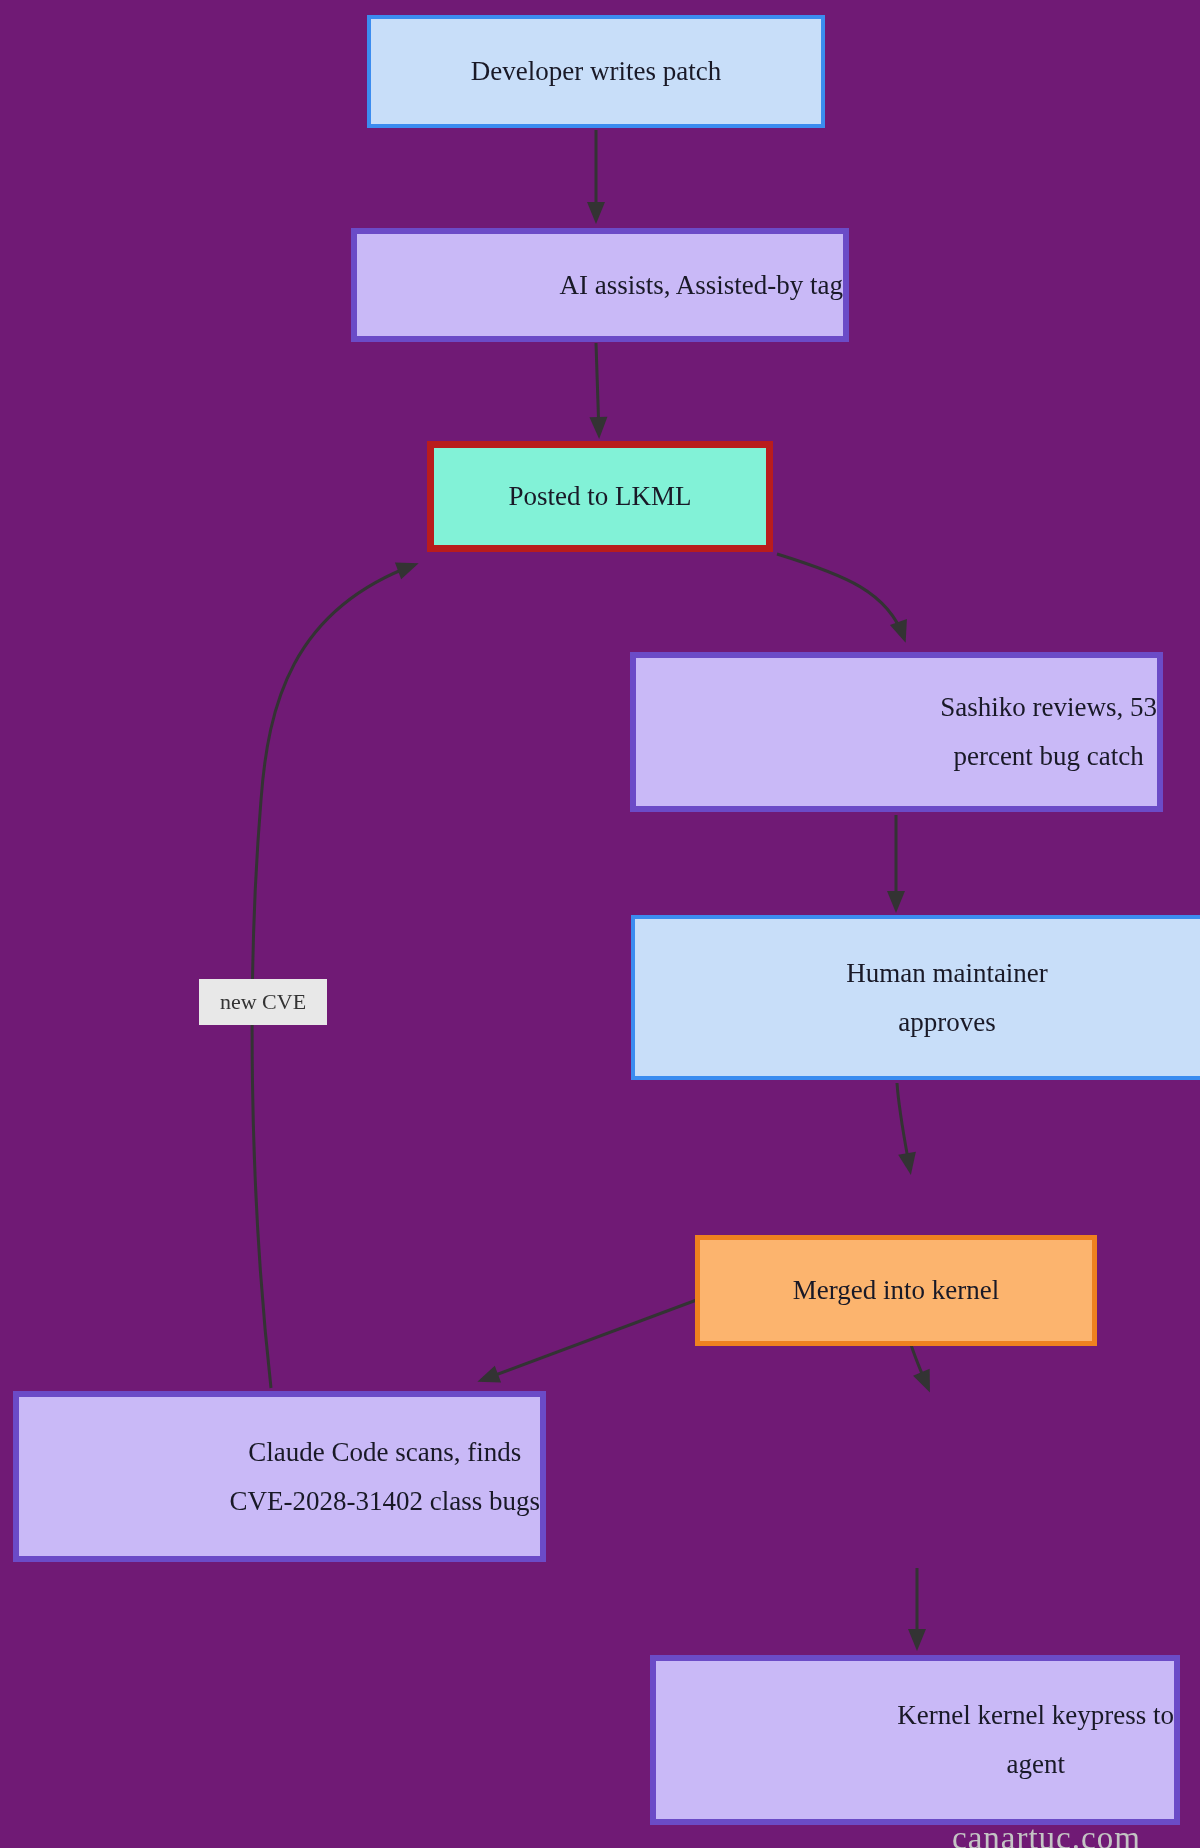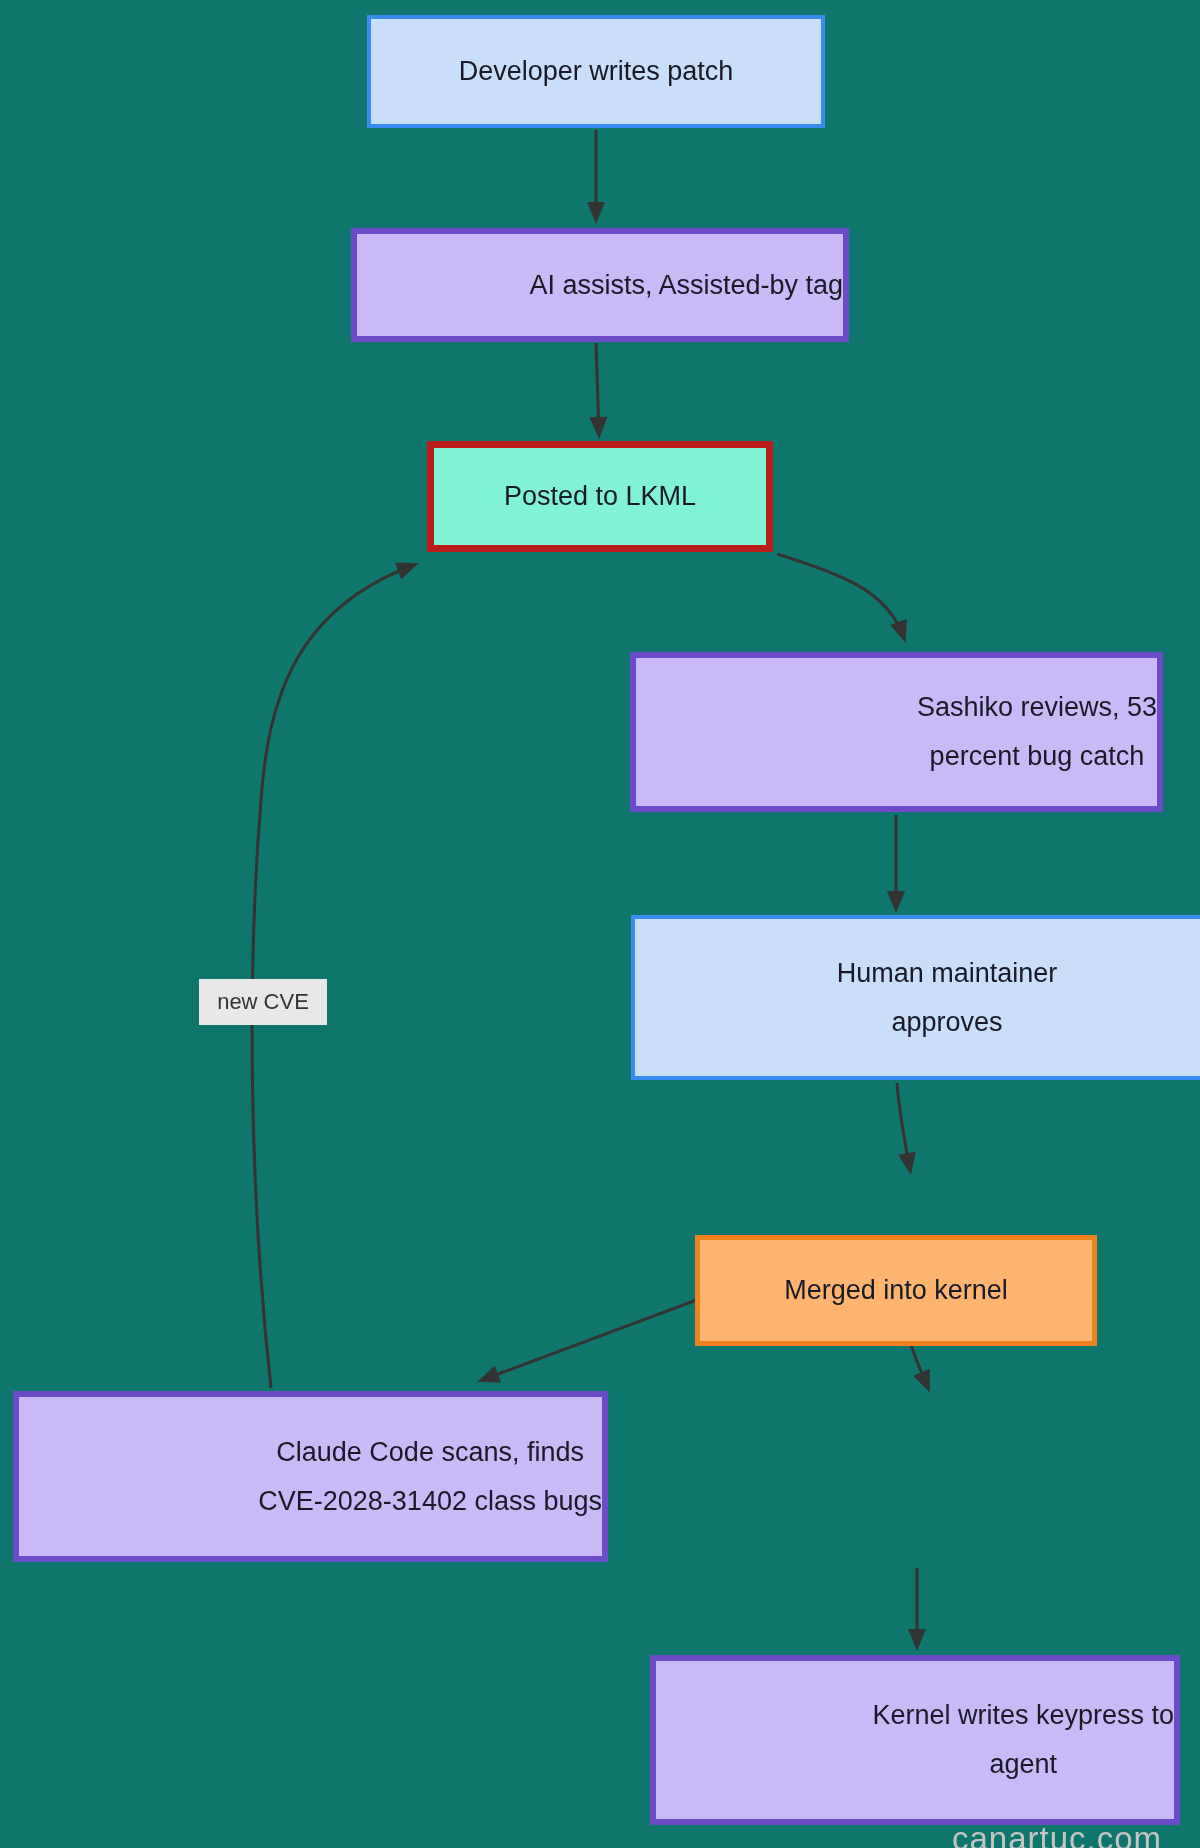--- a/index.html
+++ b/index.html
@@ -1,21 +1,21 @@
 <!DOCTYPE html>
 <html><head>
 <meta charset="utf-8">
 <style>
   html,body{margin:0;padding:0;background:#ffffff;}
   .canvas{
     position:relative;
     width:1200px;
     height:1848px;
-    background:#0f766e;
-    font-family:Liberation Sans, sans-serif;
+    background:#701a75;
+    font-family:Liberation Serif, serif;
     overflow:hidden;
   }
   svg.edges{
     position:absolute;
     left:0;top:0;width:1200px;height:1848px;
     pointer-events:none;
   }
   svg.edges path.edge{
     fill:none;
     stroke:#333333;
@@ -106,31 +106,31 @@
       <span class="ln">approves</span>
     </div>
   </div>
 
   <div class="node orange" style="left:695px;top:1235px;width:402px;height:111px">
     <div class="label">
       <span class="ln">Merged into kernel</span>
     </div>
   </div>
 
-  <div class="node purple" style="left:13px;top:1391px;width:595px;height:171px">
+  <div class="node purple" style="left:13px;top:1391px;width:533px;height:171px">
     <div class="label">
       <span class="ln">Claude Code scans, finds</span>
       <span class="ln">CVE-2028-31402 class bugs</span>
     </div>
   </div>
 
 
   <div class="node purple" style="left:650px;top:1655px;width:530px;height:170px">
     <div class="label">
-      <span class="ln">Kernel writes keypress to</span>
+      <span class="ln">Kernel kernel keypress to</span>
       <span class="ln">agent</span>
     </div>
   </div>
 
   <div class="edge-label">new CVE</div>
 
   <div class="watermark">canartuc.com</div>
 
 </div>
 

